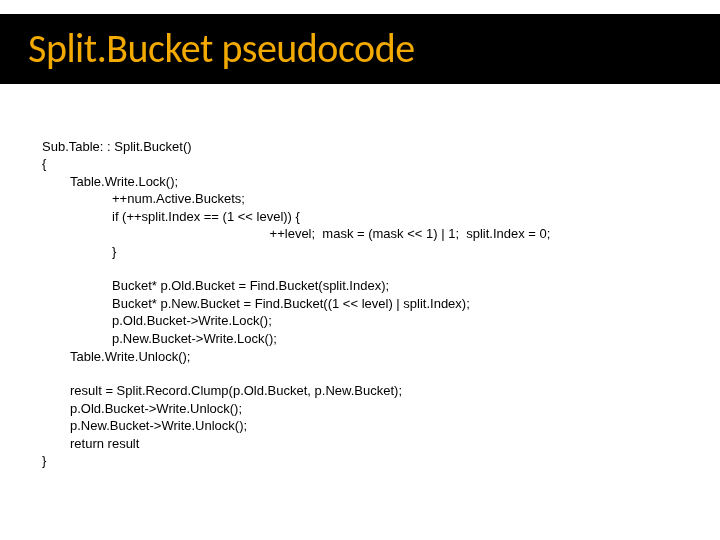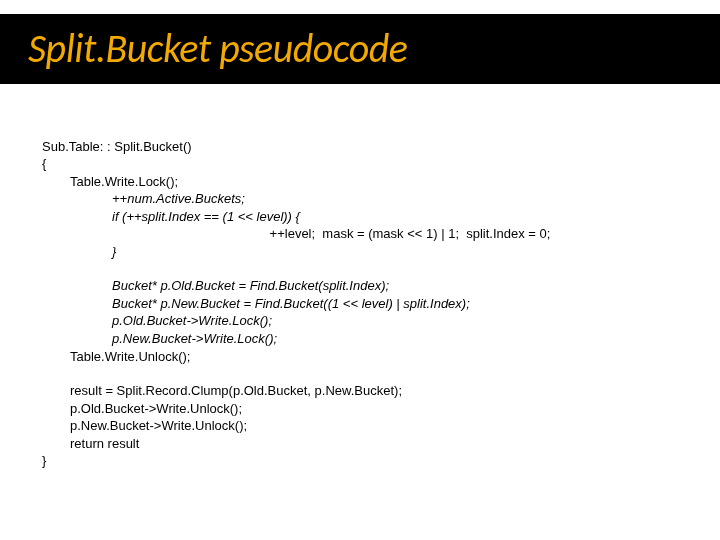--- a/index.html
+++ b/index.html
@@ -14,39 +14,38 @@
   .slide {
     width: 720px;
     height: 540px;
     position: relative;
     background: #ffffff;
   }
   .title-bar {
     background: #000000;
     padding: 14px 0 14px 28px;
     margin-top: 14px;
-    font-style: italic;
   }
   .title {
     color: #f2a900;
     font-size: 40px;
     font-weight: 400;
     letter-spacing: -0.5px;
     line-height: 1.05;
   }
   .code-block {
     padding: 36px 42px 0 42px;
     font-family: "Trebuchet MS", "Lucida Sans", Arial, sans-serif;
     font-size: 13px;
     line-height: 1.35;
     color: #000000;
     white-space: pre;
   }
   .indent1 { padding-left: 28px; display:block;}
-  .indent2 { padding-left: 70px; display:block;font-style:italic;}
+  .indent2 { padding-left: 70px; display:block;}
   .indent3 { padding-left: 100px; display:block;text-align:center;}
   .blank { height: 17px; }
 </style>
 </head>
 <body>
 
 <div class="slide">
   <div class="title-bar">
     <div class="title">Split.Bucket pseudocode</div>
   </div>

